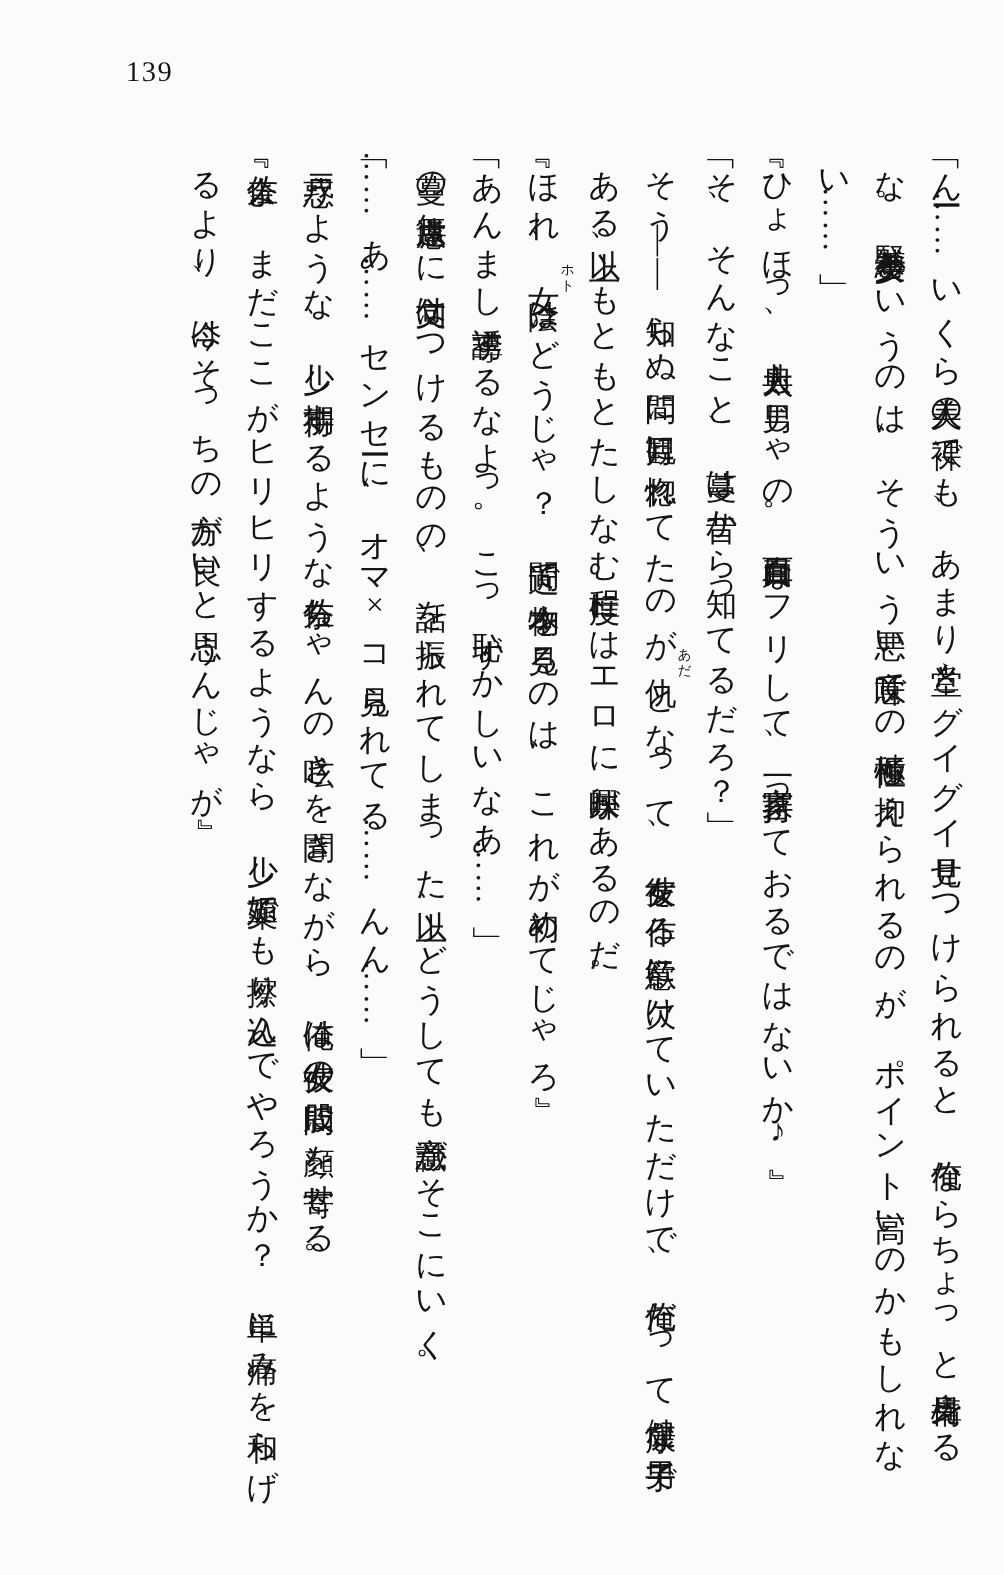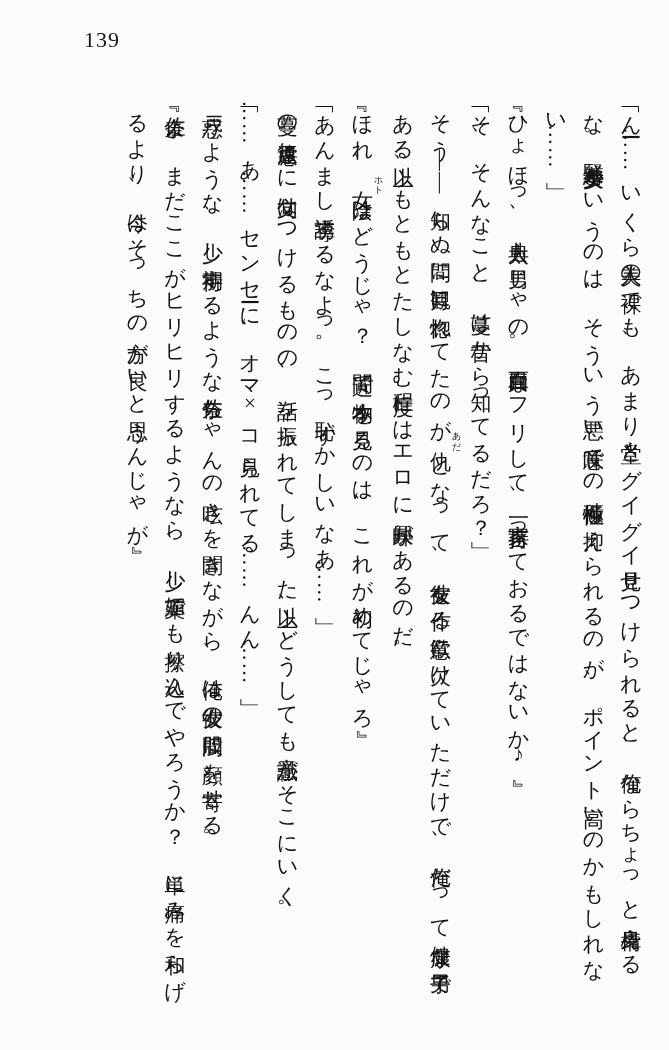--- a/index.html
+++ b/index.html
@@ -14,23 +14,23 @@
     position: absolute;
     inset: 0;
     width: 669px;
     height: 1050px;
     background: #fbfbf9;
     font-family: "Liberation Serif", "DejaVu Serif", serif;
     color: #141414;
   }
   .page-number {
     position: absolute;
-    top: 27px;
+    top: 38px;
     left: 84px;
-    font-size: 22px;
+    font-size: 19px;
     letter-spacing: 1px;
     color: #141414;
   }
   .text-area {
     position: absolute;
     top: 99px;
     right: 20px;
     height: 900px;
     width: 610px;
     writing-mode: vertical-rl;

